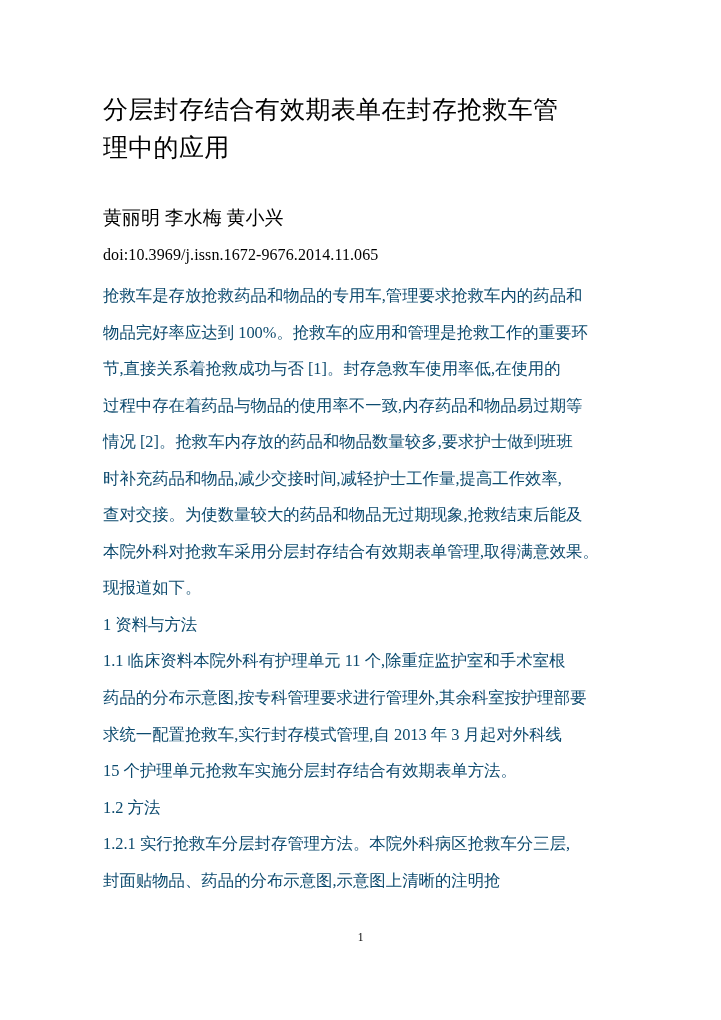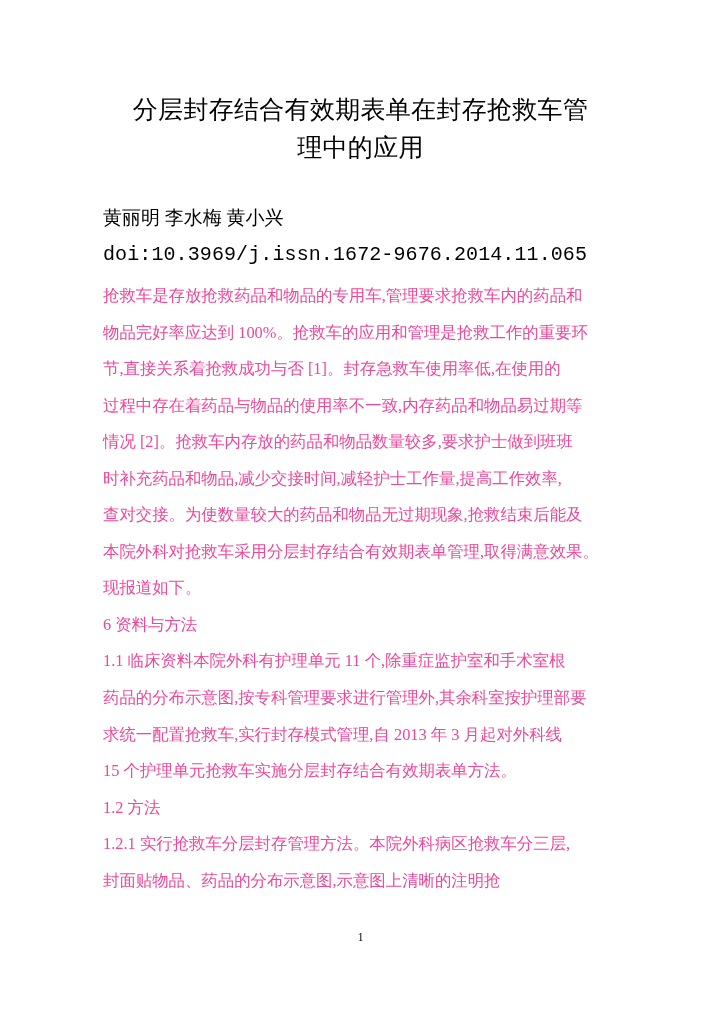--- a/index.html
+++ b/index.html
@@ -25,21 +25,21 @@
     height: 1020px;
     background: #ffffff;
   }
 
   
   .doc-title {
     position: absolute;
     left: 103px;
     top: 74px;
     width: 515px;
-    text-align: center;
+    text-align: left;
     font-size: 25px;
     line-height: 38px;
     letter-spacing: 0.3px;
     font-weight: 400;
     color: #000000;
   }
   .doc-title .title-line {
     display: block;
     white-space: nowrap;
   }
@@ -54,41 +54,41 @@
     line-height: 24px;
     white-space: pre;
   }
 
   
   .doi {
     position: absolute;
     left: 103px;
     top: 243px;
     width: 515px;
-    font-family: Liberation Mono, monospace;
-    font-size: 20px;
+    font-family: Liberation Serif, serif;
+    font-size: 16px;
     line-height: 24px;
     letter-spacing: 0.1px;
     white-space: pre;
   }
 
   
   .body-block {
     position: absolute;
     left: 103px;
     top: 284px;
     width: 516px;
   }
   .tline {
     display: block;
     height: 36.55px;
     line-height: 23px;
     font-size: 16.4px;
     white-space: nowrap;
-    color: #ec4899;
+    color: #0c4a6e;
   }
   
   .tline.just {
     display: flex;
     justify-content: space-between;
     width: 516px;
   }
   .tline.just > span {
     display: inline-block;
     white-space: pre;
@@ -141,21 +141,21 @@
       <span>时补充药品和物品,减少交接时间,减轻护士工作量,提高工作效率,</span>
     </span>
     <span class="tline just">
       <span>查对交接。为使数量较大的药品和物品无过期现象,抢救结束后能及</span>
     </span>
     <span class="tline just">
       <span>本院外科对抢救车采用分层封存结合有效期表单管理,取得满意效果。</span>
     </span>
     <span class="tline">现报道如下。</span>
 
-    <span class="tline">6 资料与方法</span>
+    <span class="tline">1 资料与方法</span>
 
     <span class="tline just">
       <span>1.1 临床资料本院外科有护理单元 11 个,除重症监护室和手术室根</span>
     </span>
     <span class="tline just">
       <span>药品的分布示意图,按专科管理要求进行管理外,其余科室按护理部要</span>
     </span>
     <span class="tline just">
       <span>求统一配置抢救车,实行封存模式管理,自 2013 年 3 月起对外科线</span>
     </span>

